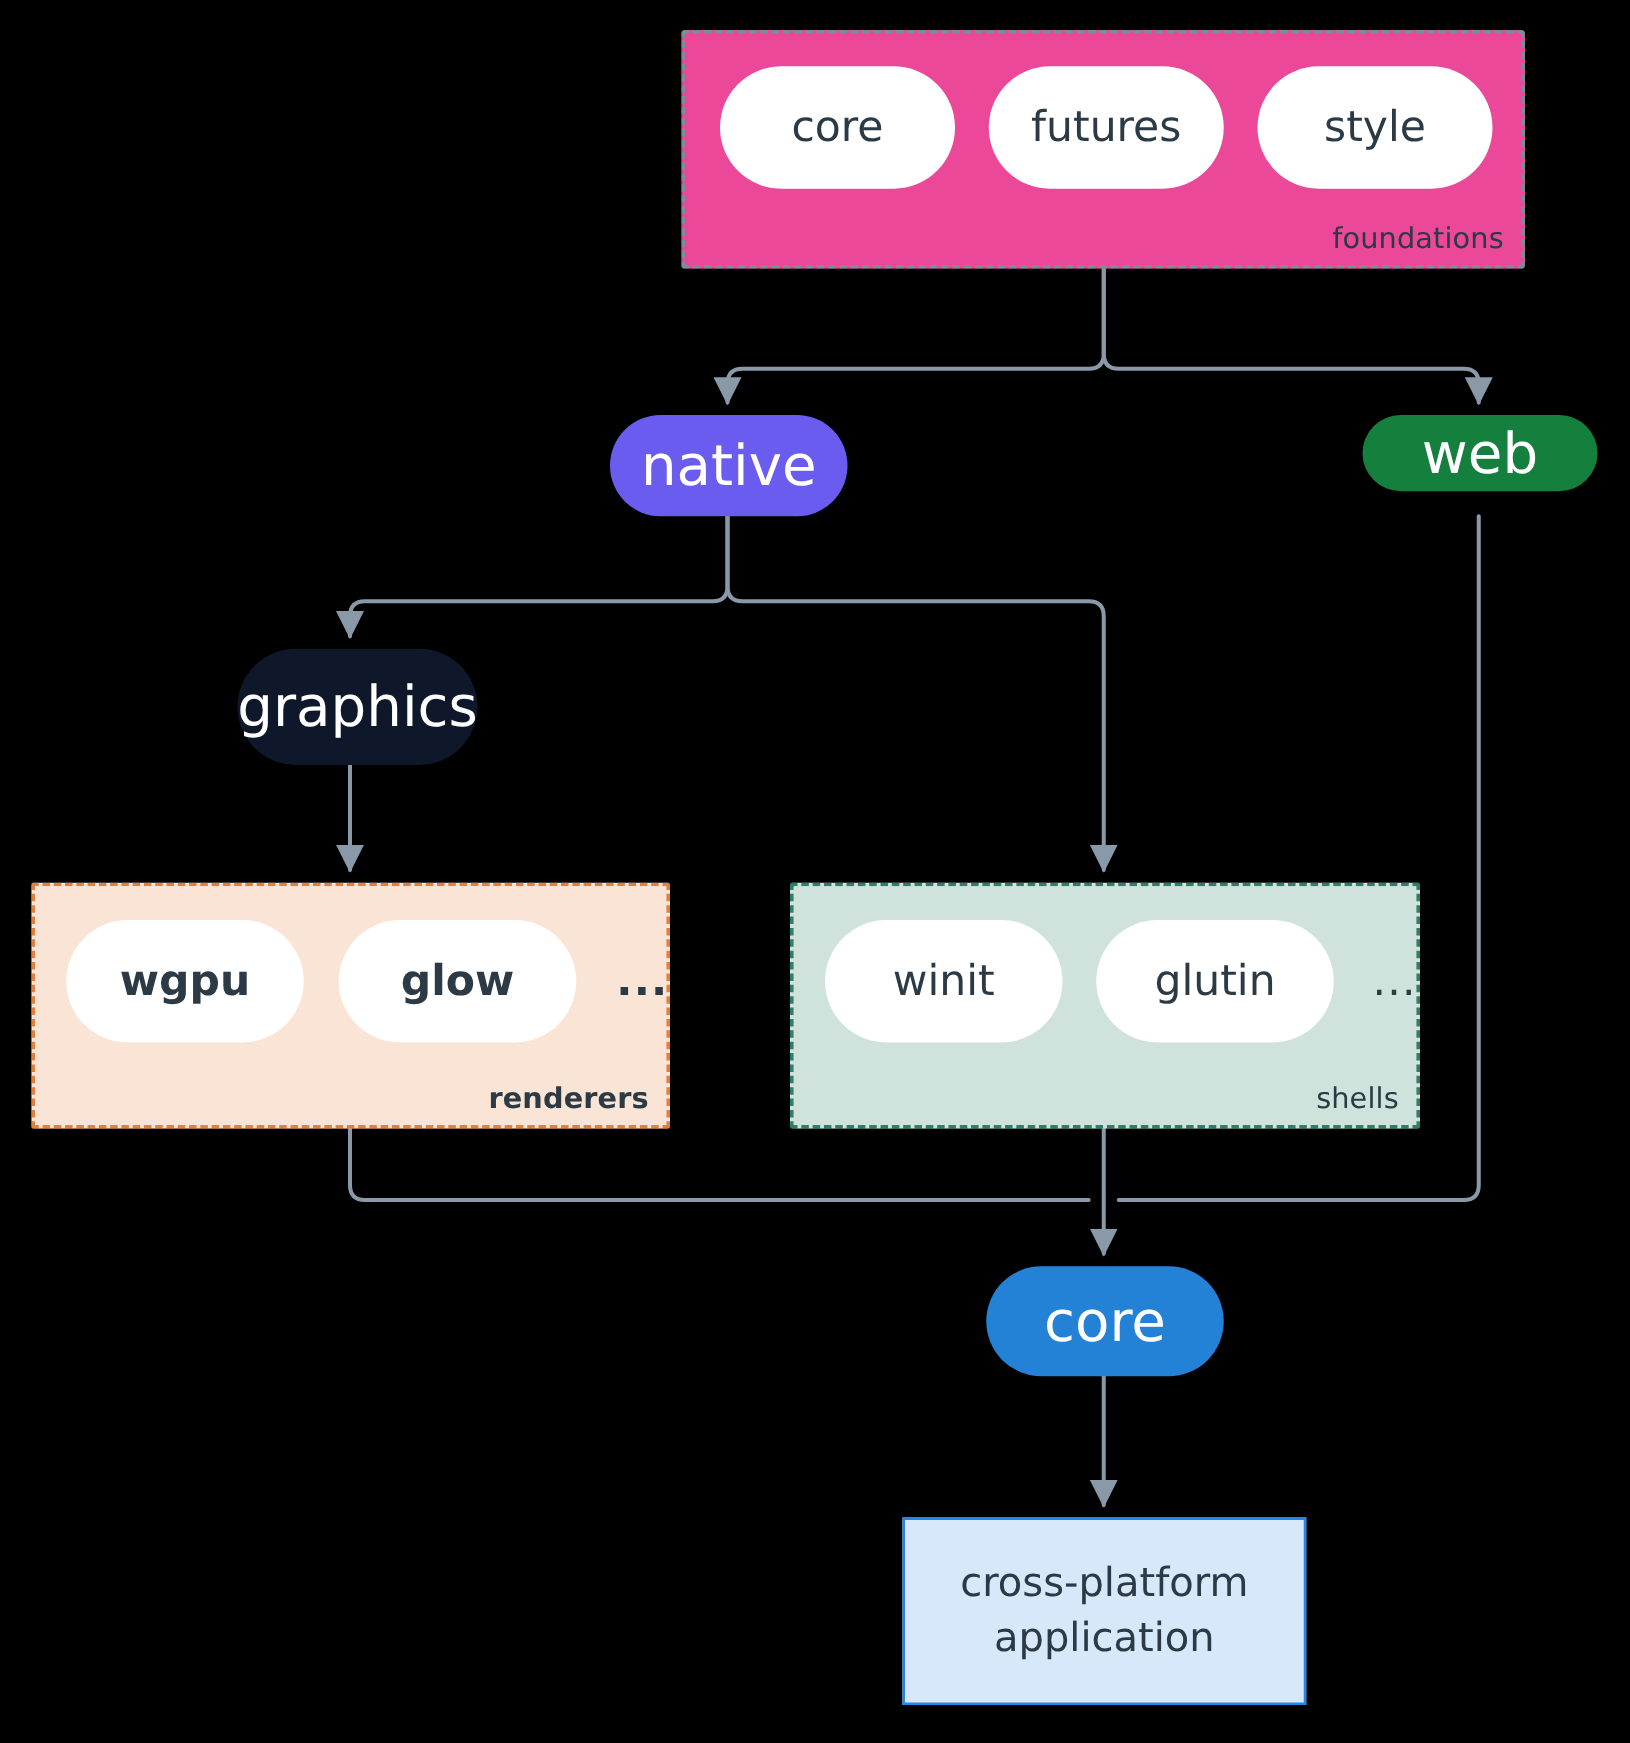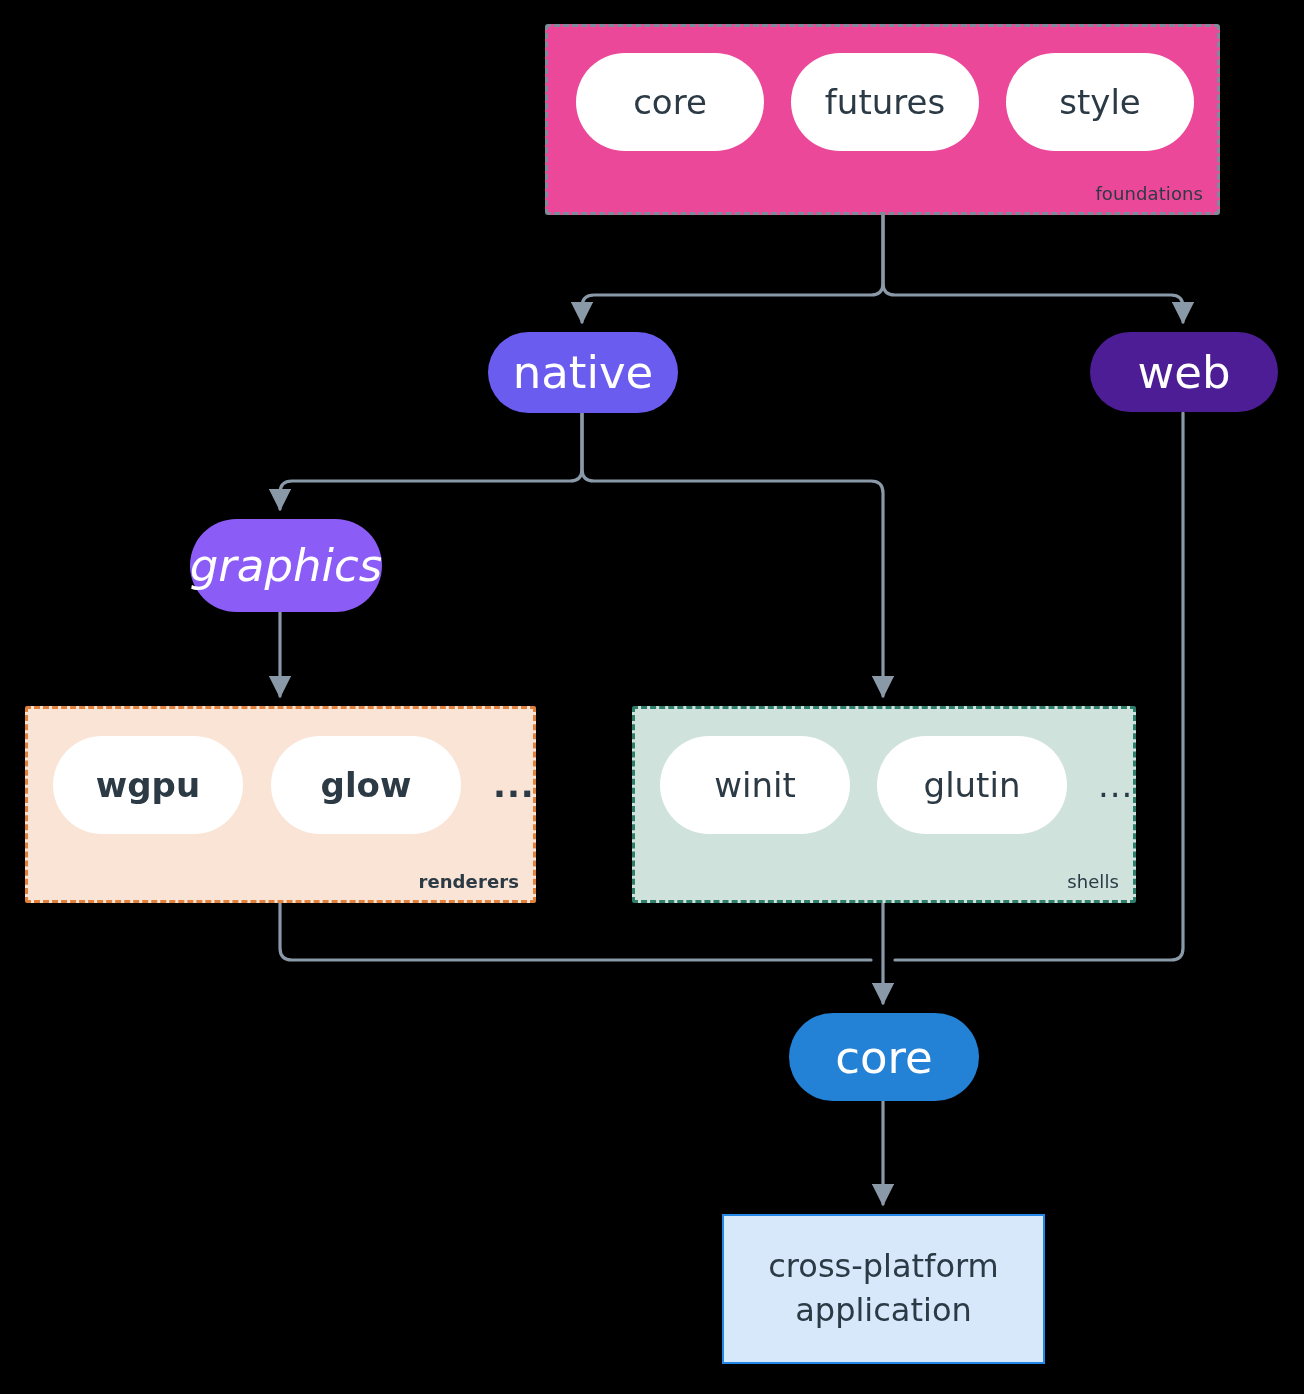--- a/index.html
+++ b/index.html
@@ -19,21 +19,21 @@
 
   
   .group {
     position: absolute;
     border-style: dashed;
     border-width: 3px;
   }
   .group-label {
     position: absolute;
     right: 14px; bottom: 8px;
-    font-size: 18px;
+    font-size: 23px;
     color: #2b3a45;
     letter-spacing: 0.1px;
     white-space: nowrap;
   }
   .group-row {
     position: absolute;
     left: 0; top: 0;
     display: flex;
     align-items: center;
   }
@@ -96,22 +96,22 @@
     position: absolute;
     display: flex;
     align-items: center;
     justify-content: center;
     border-radius: 999px;
     color: #ffffff;
     font-size: 45px;
     white-space: nowrap;
   }
   #node-native { left: 488px; top: 332px; width: 190px; height: 81px; background: #6b5cf0; }
-  #node-web    { left: 1090px; top: 332px; width: 188px; height: 80px; background: #4c1d95; }
-  #node-graphics { left: 190px; top: 519px; width: 192px; height: 93px; background: #8b5cf6; font-style: italic; }
+  #node-web    { left: 1090px; top: 332px; width: 188px; height: 61px; background: #15803d; }
+  #node-graphics { left: 190px; top: 519px; width: 192px; height: 93px; background: #0f172a; }
   #node-iced { left: 789px; top: 1013px; width: 190px; height: 88px; background: #2381d6; }
 
   
   #node-app {
     position: absolute;
     left: 722px; top: 1214px; width: 323px; height: 150px;
     background: #d6e8fa;
     border: 2px solid #2387e8;
     display: flex;
     flex-direction: column;

